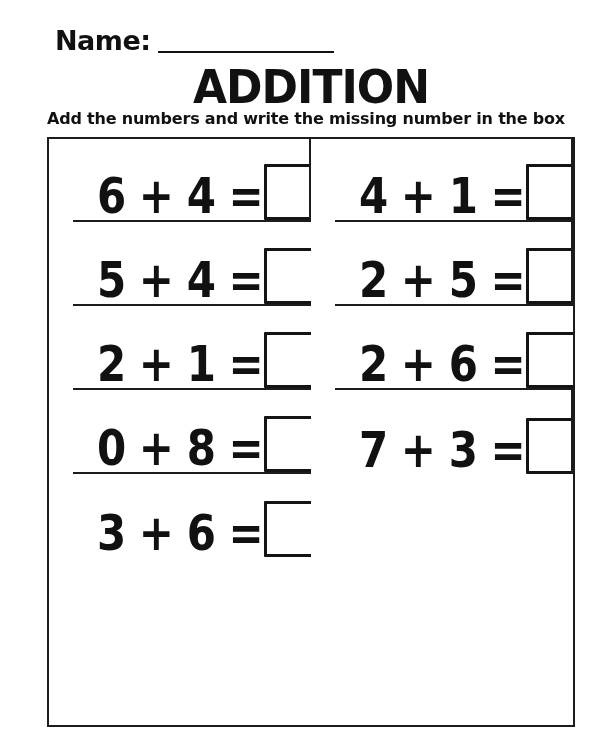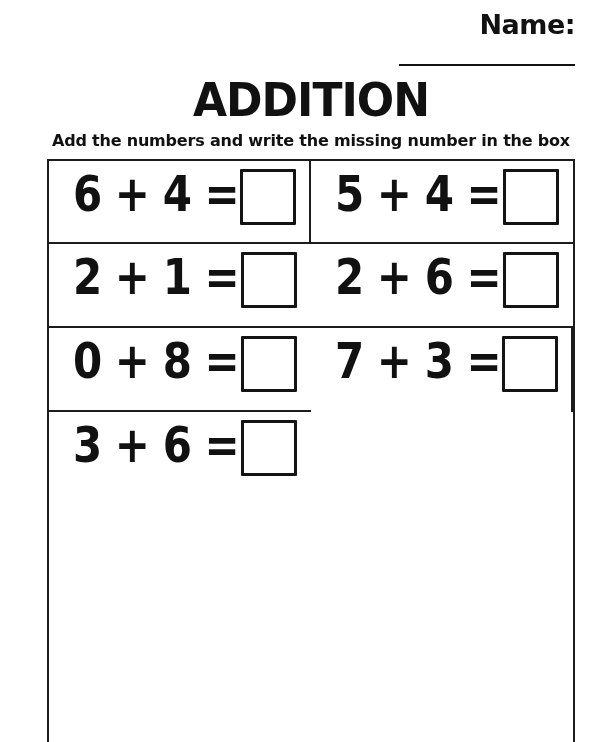--- a/index.html
+++ b/index.html
@@ -15,23 +15,22 @@
     color: #111111;
   }
   .sheet {
     width: 528px;
     margin-left: 47px;
   }
   
   .name-row {
     display: flex;
     align-items: flex-end;
-    padding-top: 10px;
+    padding-top: 26px;
     padding-left: 8px;
-    flex-direction: column;
   }
   .name-label {
     font-size: 27px;
     font-weight: bold;
     line-height: 1.1;
     letter-spacing: -0.5px;
   }
   .name-line {
     width: 176px;
     height: 24px;
@@ -42,46 +41,45 @@
   .title {
     margin-top: 9px;
     text-align: center;
     font-size: 44px;
     font-weight: bold;
     line-height: 1;
     letter-spacing: -1px;
     transform: scaleY(1.05);
   }
   .subtitle {
-    margin-top: 9px;
-    text-align: center;
     font-size: 16px;
     font-weight: bold;
     letter-spacing: -0.2px;
     white-space: nowrap;
   }
   
   .grid {
     margin-top: 9px;
     height: 590px;
     border: 2px solid #1c1c1c;
     box-sizing: border-box;
     display: grid;
     grid-template-columns: 1fr 1fr;
     grid-template-rows: repeat(7, 1fr);
     background: #ffffff;
   }
   .cell {
     display: flex;
-    align-items: flex-start;
+    align-items: flex-end;
     justify-content: space-between;
     padding: 8px 14px 0 24px;
     box-sizing: border-box;
     border-bottom: 2px solid #1c1c1c;
     overflow: hidden;
+    margin-left: 24px;
   }
   .cell.col-left {
     border-right: 2px solid #1c1c1c;
   }
   .cell.row-last {
     border-bottom: none;
   }
   .eq {
     font-size: 42px;
     font-weight: bold;
@@ -114,25 +112,33 @@
   <div class="subtitle">Add the numbers and write the missing number in the box</div>
 
   <div class="grid">
 
     <div class="cell col-left">
       <span class="eq">6 + 4 =</span>
       <span class="abox"></span>
     </div>
 
 
+    <div class="cell col-left">
+      <span class="eq">4 + 1 =</span>
+      <span class="abox"></span>
+    </div>
     <div class="cell">
       <span class="eq">5 + 4 =</span>
       <span class="abox"></span>
     </div>
 
+    <div class="cell col-left">
+      <span class="eq">2 + 5 =</span>
+      <span class="abox"></span>
+    </div>
     <div class="cell">
       <span class="eq">2 + 1 =</span>
       <span class="abox"></span>
     </div>
 
     <div class="cell">
       <span class="eq">2 + 6 =</span>
       <span class="abox"></span>
     </div>
 

